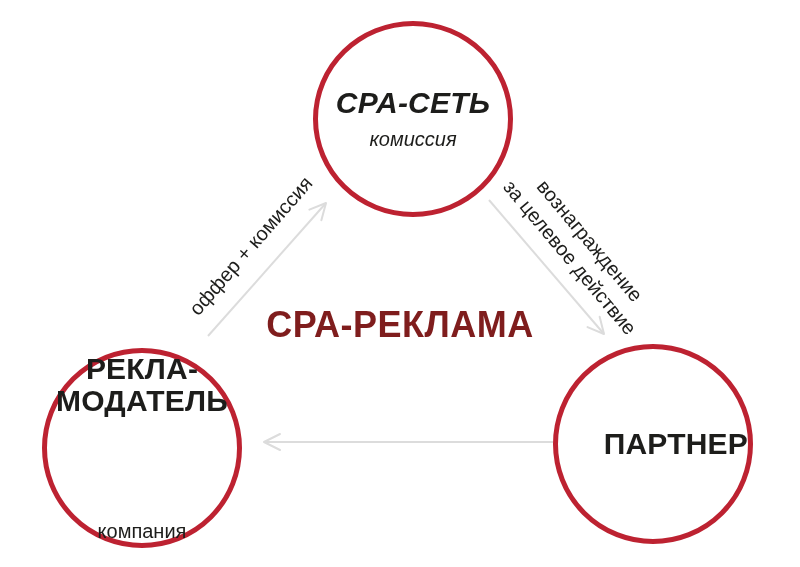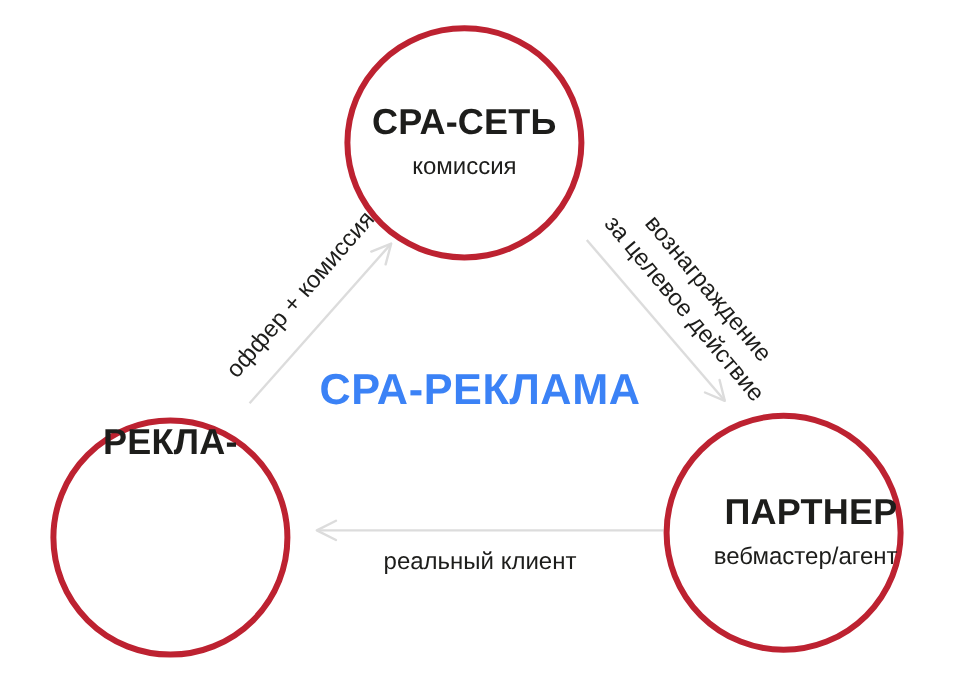--- a/index.html
+++ b/index.html
@@ -26,21 +26,21 @@
     box-sizing: border-box;
     border: 5px solid #bd2231;
     border-radius: 50%;
     background: #ffffff;
     display: flex;
     flex-direction: column;
     align-items: center;
     justify-content: center;
     text-align: center;
   }
-  .node-network  { left: 287px; top: 21px;  width: 200px; height: 196px; }
+  .node-network  { left: 313px; top: 21px;  width: 200px; height: 196px; font-style: italic; }
   .node-advertiser { left: 42px;  top: 348px; width: 200px; height: 200px; justify-content: space-between; }
   .node-partner  { left: 553px; top: 344px; width: 200px; height: 200px; align-items: flex-end; }
   .node-title {
     font-weight: 700;
     font-size: 30px;
     line-height: 1.08;
     letter-spacing: 0.2px;
     color: #1d1d1b;
   }
   .node-subtitle {
@@ -49,21 +49,21 @@
     color: #1d1d1b;
   }
   .center-title {
     position: absolute;
     left: 400px; top: 325px;
     transform: translate(-50%, -50%);
     font-size: 36px;
     font-weight: 700;
     letter-spacing: 0.5px;
     white-space: nowrap;
-    color: #3b82f6;
+    color: #7f1d1d;
   }
   .edge-label {
     position: absolute;
     font-size: 20px;
     color: #1d1d1b;
     white-space: nowrap;
   }
   .edge-label-offer {
     left: 251px; top: 246px;
     transform: translate(-50%, -50%) rotate(-49deg);
@@ -96,32 +96,32 @@
   </svg>
 
   <div class="node node-network">
     <div class="node-title">СРА-СЕТЬ</div>
     <div class="node-subtitle">комиссия</div>
   </div>
 
   <div class="node node-advertiser">
     <div class="node-title">
       <div>РЕКЛА-</div>
+      <div>МОДАТЕЛЬ</div>
     </div>
+    <div class="node-subtitle">компания</div>
   </div>
 
   <div class="node node-partner">
     <div class="node-title">ПАРТНЕР</div>
-    <div class="node-subtitle">вебмастер/агент</div>
   </div>
 
   <div class="center-title">СРА-РЕКЛАМА</div>
 
   <div class="edge-label edge-label-offer">оффер + комиссия</div>
 
   <div class="edge-label edge-label-reward">
     <div>вознаграждение</div>
     <div>за целевое действие</div>
   </div>
 
-  <div class="edge-label edge-label-client">реальный клиент</div>
 
 </div>
 
 </body></html>

